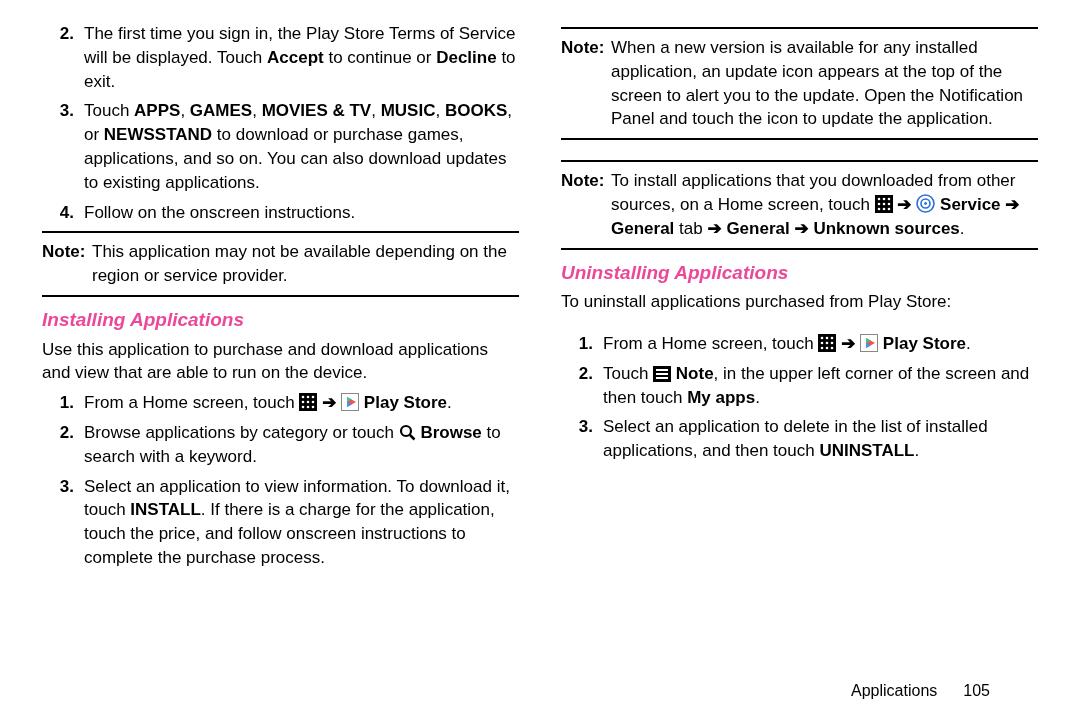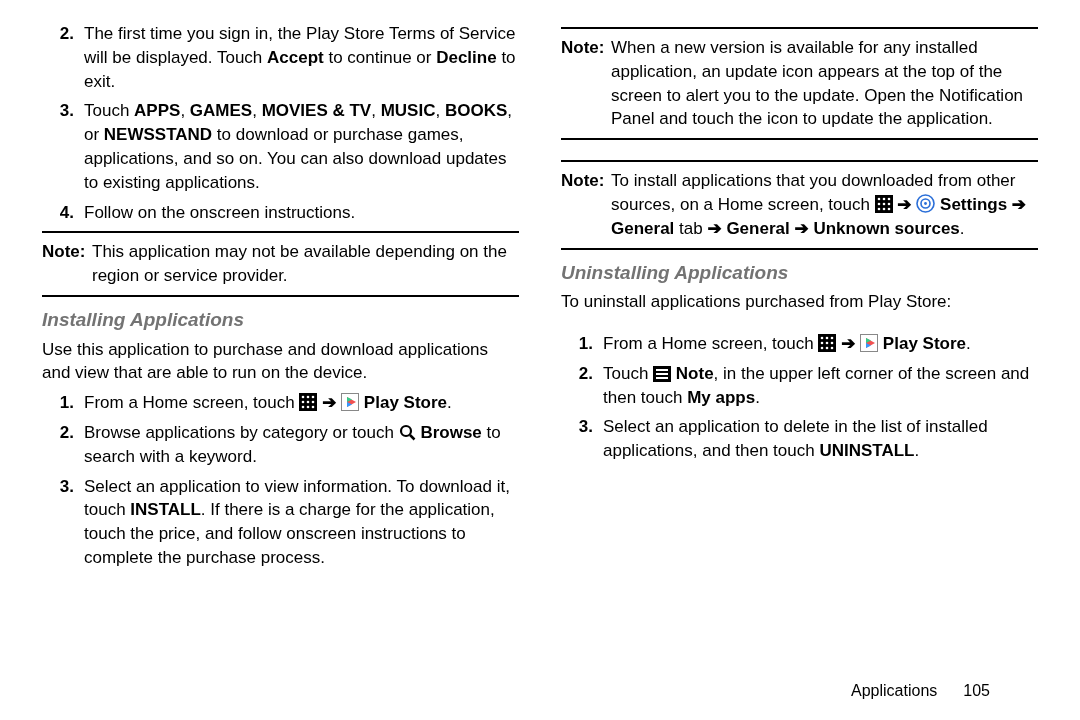--- a/index.html
+++ b/index.html
@@ -7,21 +7,21 @@
   .page{display:flex;padding:20px 42px 0 42px;gap:42px;box-sizing:border-box;height:680px;}
   .col{flex:1;}
   .hr{border:0;border-top:2px solid #000;margin:7px 0;}
   .ol{margin:0;padding:0;}
   .li{display:flex;margin:2px 0 6px 0;}
   .num{font-weight:bold;width:32px;flex-shrink:0;text-align:right;padding-right:10px;}
   .txt{flex:1;}
   .note{display:flex;margin:2px 0 4px 0;}
   .note-lbl{font-weight:bold;width:50px;flex-shrink:0;}
   .note-txt{flex:1;}
-  .h2{color:#737373;font-weight:bold;font-style:italic;font-size:19px;margin:10px 0 4px 0;}
+  .h2{color:#ec4899;font-weight:bold;font-style:italic;font-size:19px;margin:10px 0 4px 0;}
   .b{font-weight:bold;}
   .ftr{text-align:right;padding:0 90px 18px 0;font-size:16px;}
   .ftr .sec{margin-right:26px;}
   .icon{display:inline-block;vertical-align:-3px;}
   svg{display:block;}
 </style>
 </head>
 <body>
 
 <div class="page">
@@ -123,21 +123,21 @@
                 <circle cx="9" cy="9" r="1.3"></circle>
                 <circle cx="14" cy="9" r="1.3"></circle>
                 <circle cx="4" cy="14" r="1.3"></circle>
                 <circle cx="9" cy="14" r="1.3"></circle>
                 <circle cx="14" cy="14" r="1.3"></circle>
               </g>
             </svg></span><span class="b"> ➔ </span><span class="icon"><svg width="19" height="19">
               <circle cx="9.5" cy="9.5" r="8.5" fill="none" stroke="#2b6fd8" stroke-width="1.6"></circle>
               <circle cx="9.5" cy="9.5" r="4.5" fill="none" stroke="#2b6fd8" stroke-width="1.6"></circle>
               <circle cx="9.5" cy="9.5" r="1.4" fill="#2b6fd8"></circle>
-            </svg></span> <span class="b">Settings</span><span class="b"> ➔ </span><span class="b">General</span><span> tab </span><span class="b"> ➔ </span><span class="b">General</span><span class="b"> ➔ </span><span class="b">Unknown sources</span><span>.</span>
+            </svg></span> <span class="b">Service</span><span class="b"> ➔ </span><span class="b">General</span><span> tab </span><span class="b"> ➔ </span><span class="b">General</span><span class="b"> ➔ </span><span class="b">Unknown sources</span><span>.</span>
       </div>
     </div>
     <hr class="hr">
 
     <div class="h2">Uninstalling Applications</div>
     <div style="margin-bottom:18px;">To uninstall applications purchased from Play Store:</div>
 
     <div class="ol">
       <div class="li">
         <div class="num">1.</div>

